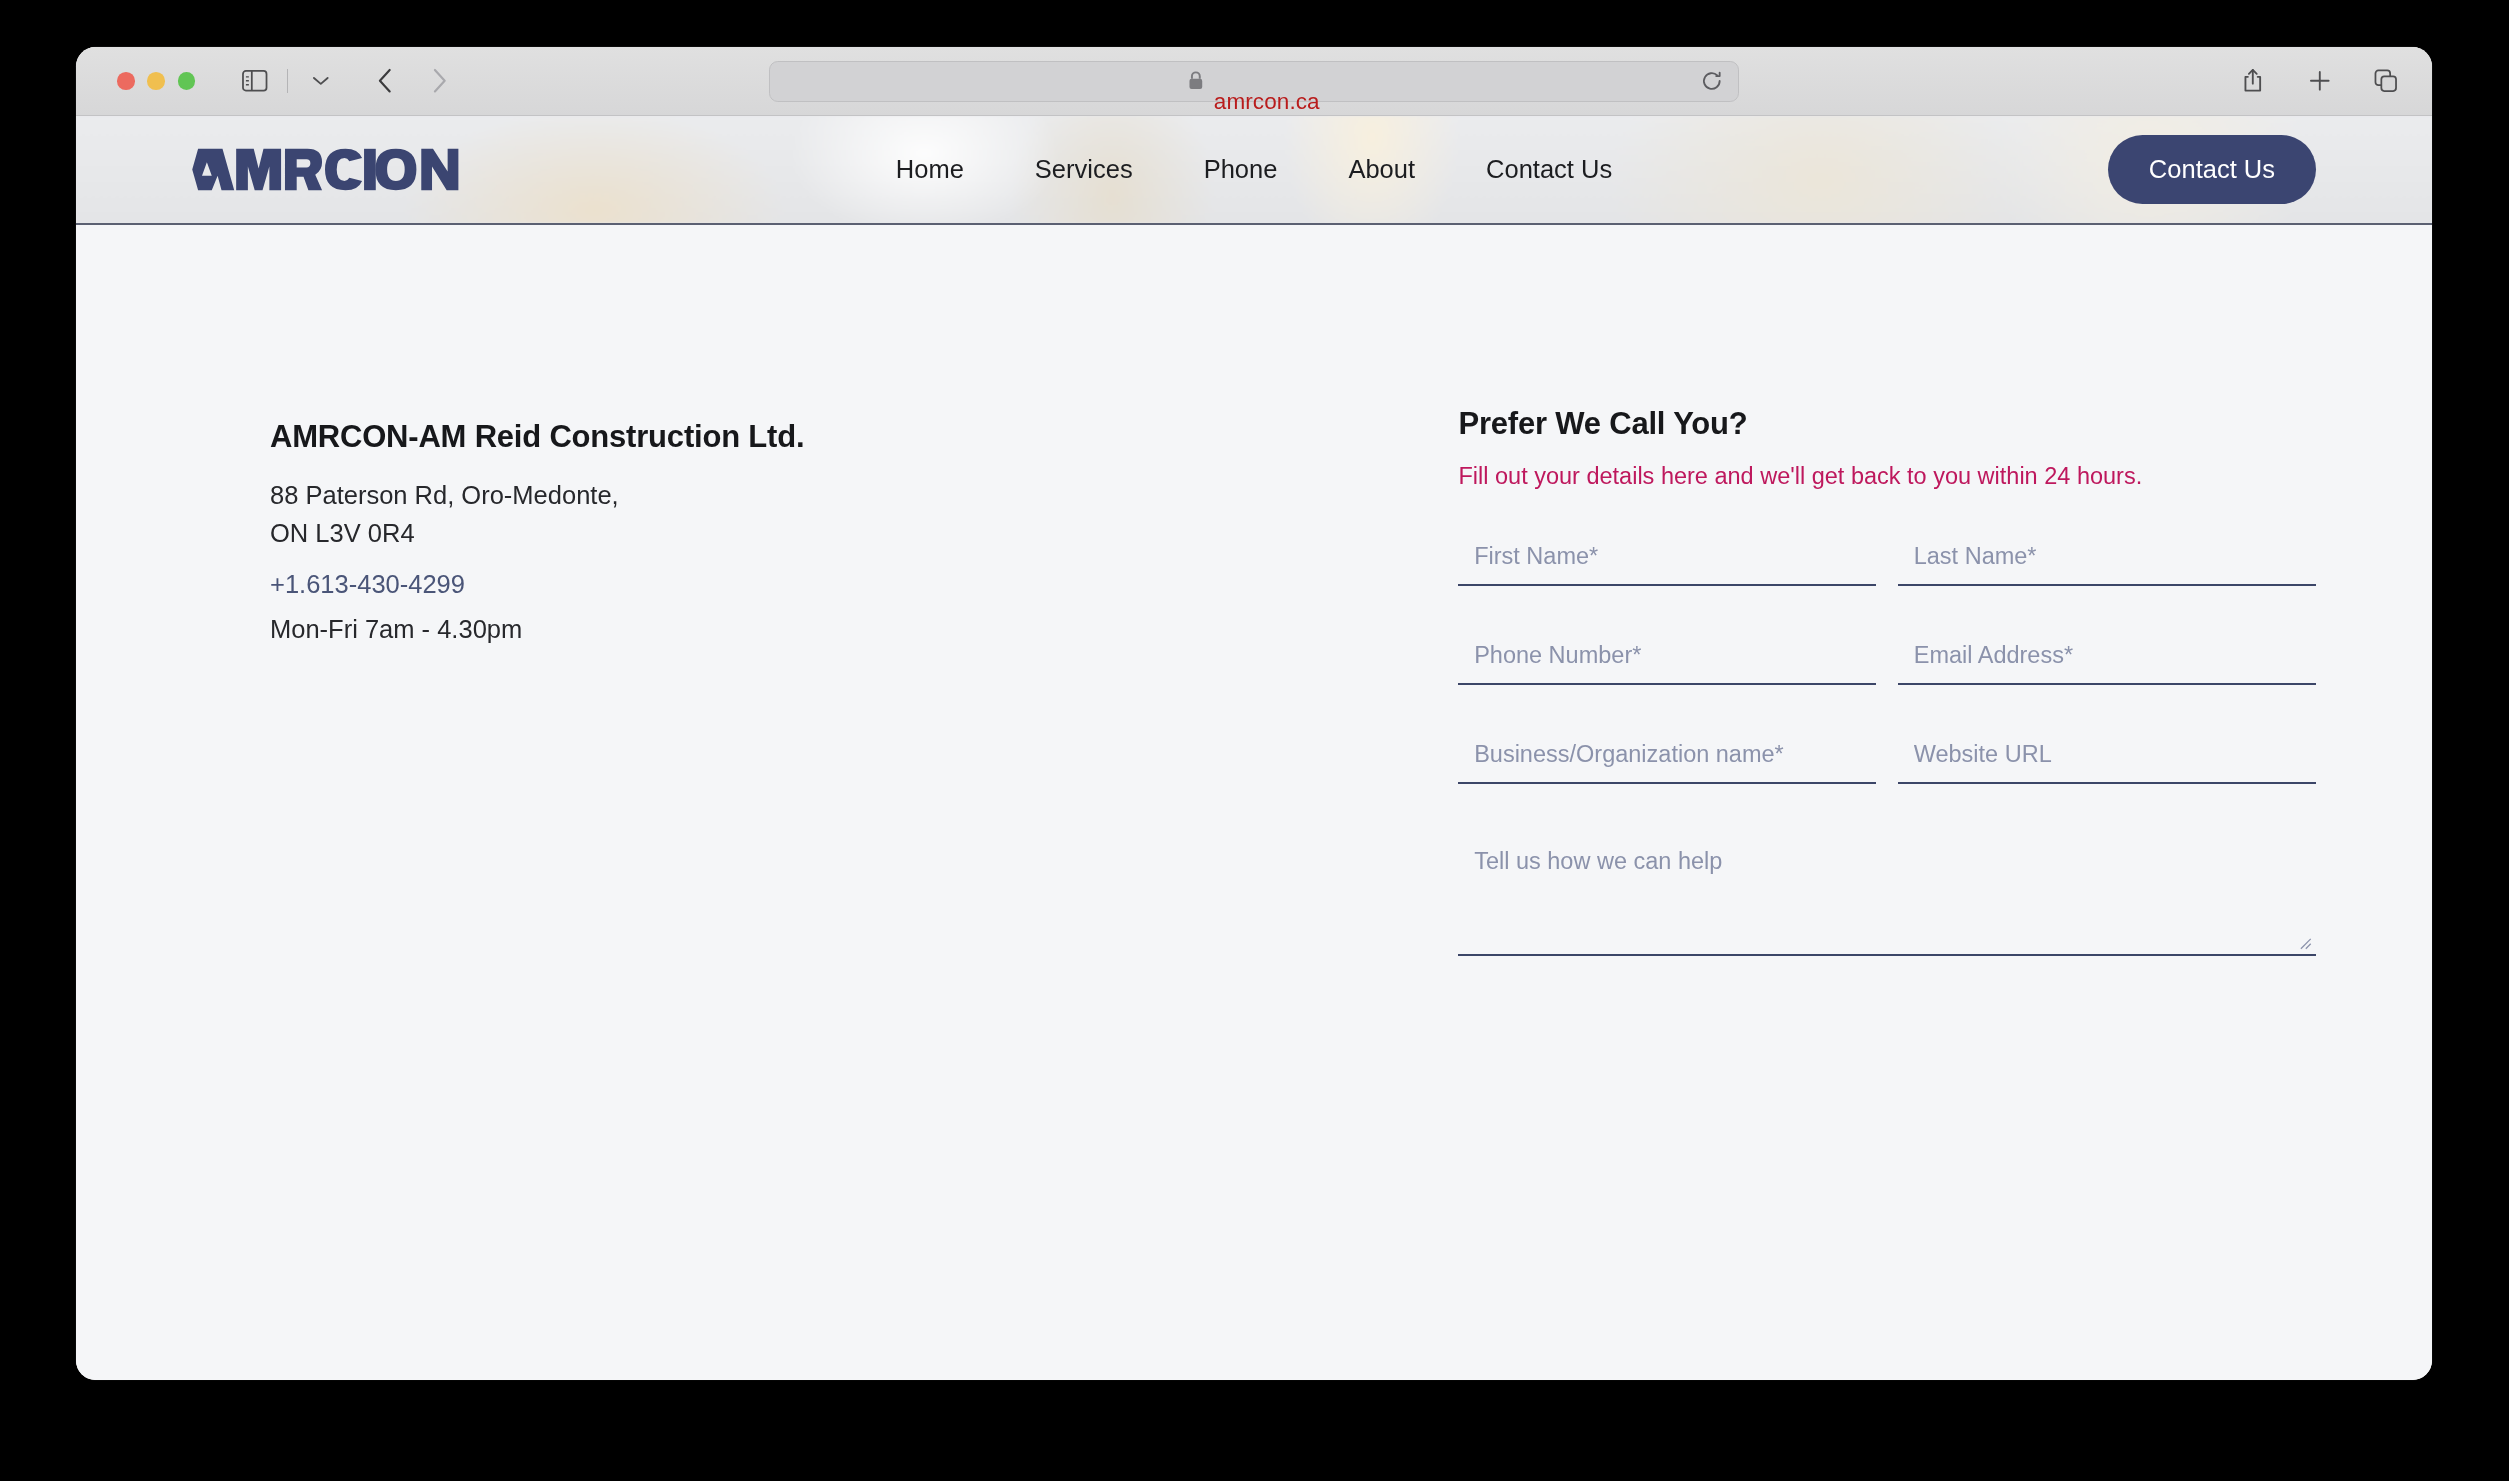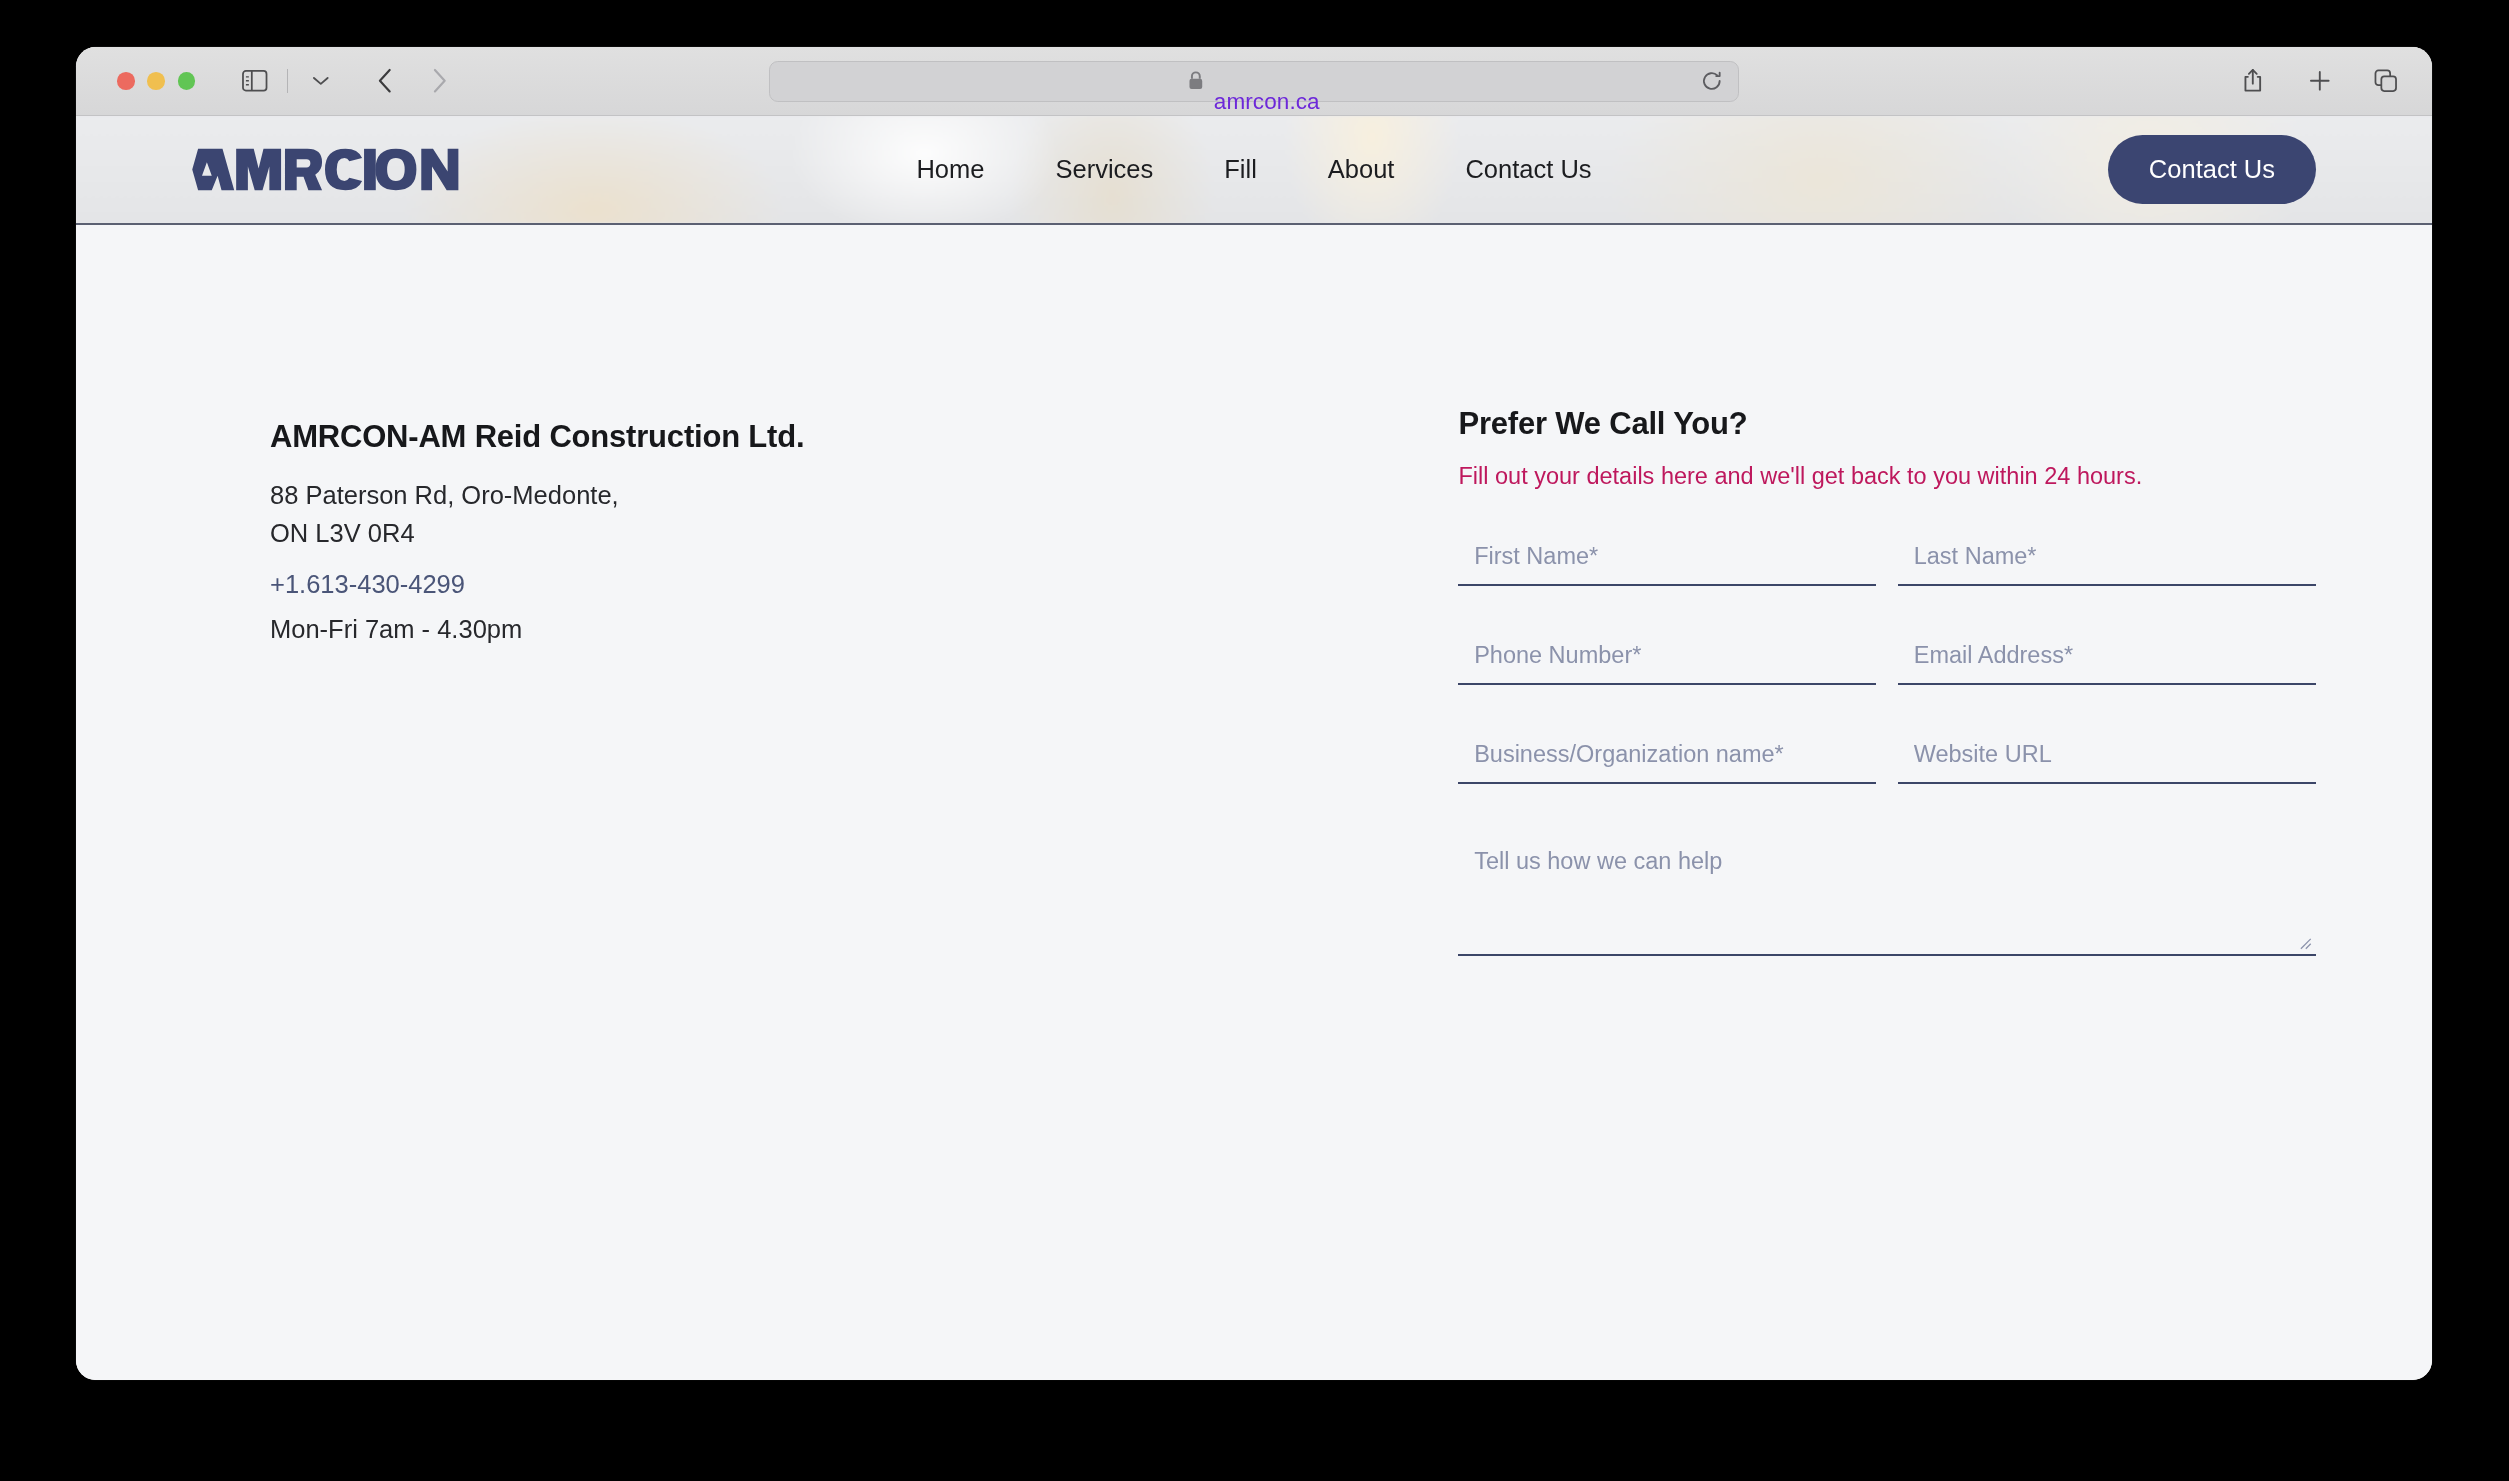--- a/index.html
+++ b/index.html
@@ -94,21 +94,21 @@
     position: relative;
   }
   .addr-inner {
     display: flex;
     align-items: center;
     gap: 9.8px;
   }
   .lock-icon { display: flex; align-items: center; color: #7c7c80; }
   .addr-text {
     font-size: 22.5px;
-    color: #6d28d9;
+    color: #b91c1c;
     letter-spacing: 0.1px;
     margin-top: 42px;
   }
   .reload-btn {
     position: absolute;
     right: 15.7px;
     top: 50%;
     transform: translateY(-50%);
     color: #5c5c60;
     display: flex;
@@ -416,21 +416,21 @@
             <g fill="#3b4571">
               <path d="M22 1 Q1 1 1 21 Q1 41 22 41 Q43 41 43 21 Q43 1 22 1 Z M22 10 Q31 10 31 21 Q31 32 22 32 Q13 32 13 21 Q13 10 22 10 Z"></path>
               <path d="M48 1 L48 41 L59 41 L59 18 L74 41 L86 41 L86 1 L75 1 L75 23 L60 1 Z"></path>
             </g>
           </svg>
         </a>
 
         <nav class="main-nav">
           <a class="nav-link">Home</a>
           <a class="nav-link">Services</a>
-          <a class="nav-link">Fill</a>
+          <a class="nav-link">Phone</a>
           <a class="nav-link">About</a>
           <a class="nav-link">Contact Us</a>
         </nav>
 
         <button class="cta-btn">Contact Us</button>
       </div>
     </div>
 
     <div class="page-body">
       <div class="content">

